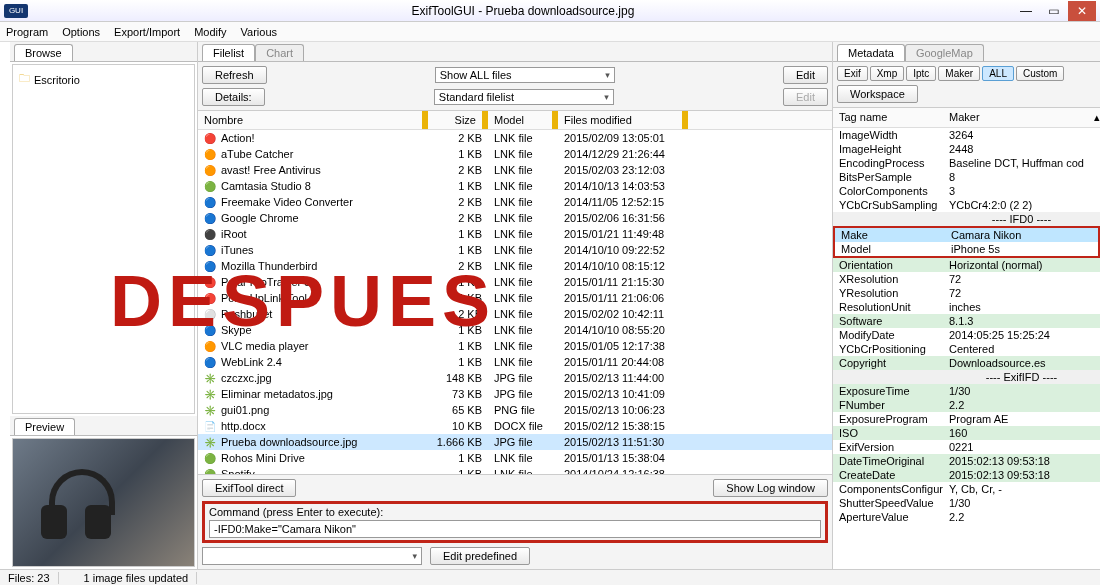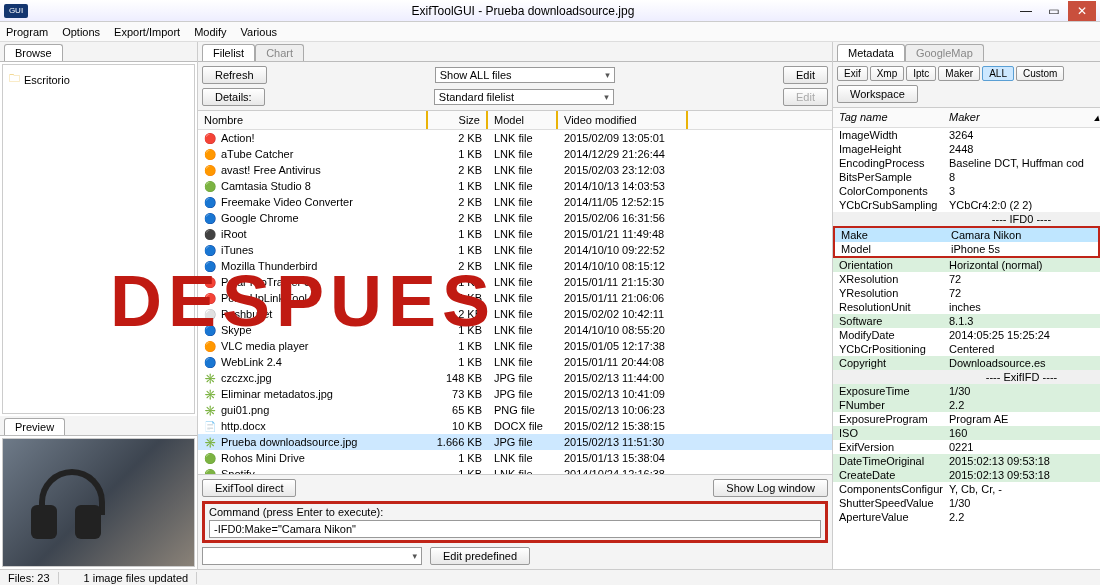--- a/index.html
+++ b/index.html
@@ -6,60 +6,60 @@
 body { font-family: "Segoe UI", Tahoma, sans-serif; font-size: 11px; background: #fff; color: #000; width: 1100px; height: 585px; overflow: hidden; position: relative; }
 .titlebar { height: 22px; background: linear-gradient(#fff, #eef); border-bottom: 1px solid #ccc; display: flex; align-items: center; padding: 0 4px; }
 .titlebar .appicon { width: 24px; height: 14px; background: #14366f; color: #fff; font-size: 8px; display: flex; align-items: center; justify-content: center; margin-right: 6px; border-radius: 2px; }
 .titlebar .title { flex: 1; text-align: center; font-size: 12px; }
 .winbtns { display: flex; }
 .winbtn { width: 28px; height: 20px; display: flex; align-items: center; justify-content: center; font-size: 12px; cursor: pointer; }
 .winbtn.close { background: #c94f3d; color: #fff; }
 .menubar { height: 20px; display: flex; align-items: center; padding: 0 6px; gap: 14px; border-bottom: 1px solid #ddd; background: #fafafa; }
 .menubar span { cursor: pointer; }
 .main { display: flex; height: calc(100% - 22px - 20px - 16px); }
-.left { width: 198px; border-right: 1px solid #ccc; display: flex; flex-direction: column; }
+.left { width: 198px; border-right: 1px solid #ccc; display: flex; flex-direction: column; padding-left: 10px; }
 .tab-strip { height: 20px; display: flex; align-items: flex-end; padding-left: 4px; background: #f4f4f4; border-bottom: 1px solid #bbb; }
 .tab { padding: 2px 10px; border: 1px solid #aaa; border-bottom: none; background: #fff; border-radius: 3px 3px 0 0; font-size: 11px; cursor: pointer; }
 .tab.inactive { background: #eee; color: #888; }
 .tree { flex: 0 0 350px; overflow: auto; background: #fff; border: 1px solid #ccc; margin: 2px; padding: 4px; }
 .tree-item { display: flex; align-items: center; gap: 4px; padding: 1px 2px; }
 .tree-item .folder-icon { color: #e8b83a; }
 .preview-box { flex: 1; margin: 2px; border: 1px solid #ccc; background: linear-gradient(135deg, #6e7a88 0%, #3d4550 50%, #8a8278 100%); position: relative; }
 .headphones { position: absolute; left: 28px; top: 30px; width: 70px; height: 70px; }
 .headphones::before { content: ""; position: absolute; left: 8px; top: 0; width: 54px; height: 40px; border: 6px solid #222; border-bottom: none; border-radius: 40px 40px 0 0; }
 .headphones .cup { position: absolute; width: 26px; height: 34px; background: #222; border-radius: 6px; bottom: 0; }
 .headphones .cup.l { left: 0; } .headphones .cup.r { right: 0; }
 .center { flex: 1; border-right: 1px solid #ccc; display: flex; flex-direction: column; }
 .toolbar { padding: 4px; background: #f4f4f4; border-bottom: 1px solid #ccc; display: flex; flex-direction: column; gap: 4px; }
 .tool-row { display: flex; align-items: center; gap: 6px; justify-content: space-between; }
 .btn { padding: 2px 12px; border: 1px solid #999; background: linear-gradient(#fff, #e8e8e8); cursor: pointer; border-radius: 2px; font-size: 11px; }
 .btn.disabled { color: #aaa; }
 .select { border: 1px solid #999; background: #fff; padding: 1px 4px; font-size: 11px; width: 180px; display: flex; justify-content: space-between; align-items: center; cursor: pointer; }
 .filelist { flex: 1; overflow: auto; background: #fff; position: relative; }
 .fl-header { display: flex; border-bottom: 1px solid #ddd; background: #fafafa; position: sticky; top: 0; }
-.fl-header > div { padding: 3px 6px; border-right: 2px solid #eab308; font-size: 11px; cursor: pointer; }
+.fl-header > div { padding: 3px 6px; border-right: 6px solid #eab308; font-size: 11px; cursor: pointer; }
 .col-name { width: 230px; } .col-size { width: 60px; text-align: right; } .col-type { width: 70px; } .col-date { width: 130px; }
 .fl-row { display: flex; align-items: center; padding: 0px 0; }
 .fl-row.selected { background: #cde8ff; }
 .fl-row > div { padding: 1px 6px; white-space: nowrap; overflow: hidden; }
 .fl-row .icon { width: 14px; height: 14px; display: inline-flex; align-items: center; justify-content: center; margin-right: 3px; font-size: 10px; }
 .cmdbar { padding: 4px; background: #f4f4f4; border-top: 1px solid #ccc; }
 .cmd-red { border: 3px solid #c02418; padding: 2px 4px; margin-top: 4px; }
 .cmd-prompt { font-size: 11px; margin-bottom: 2px; }
 .cmd-input { width: 100%; border: 1px solid #999; padding: 2px 4px; font-family: inherit; font-size: 11px; background: #fff; }
 .cmd-row2 { display: flex; align-items: center; gap: 8px; margin-top: 4px; }
 .cmd-dd { width: 220px; border: 1px solid #999; background: #fff; height: 18px; display: flex; justify-content: flex-end; align-items: center; padding-right: 4px; cursor: pointer; }
 .right { width: 267px; display: flex; flex-direction: column; }
 .meta-toolbar { padding: 4px; background: #f4f4f4; border-bottom: 1px solid #ccc; }
 .meta-btns { display: flex; gap: 2px; flex-wrap: wrap; margin-bottom: 4px; }
 .mbtn { padding: 1px 6px; border: 1px solid #999; background: linear-gradient(#fff,#eee); cursor: pointer; font-size: 10px; border-radius: 2px; }
 .mbtn.active { background: #cde8ff; border-color: #5a9fd4; }
 .meta-table { flex: 1; overflow: auto; background: #fff; }
 .mt-header { display: flex; background: #fafafa; border-bottom: 1px solid #ddd; position: sticky; top: 0; }
-.mt-header > div { padding: 3px 6px; font-size: 11px; cursor: pointer; font-style: italic; }
+.mt-header > div { padding: 3px 6px; font-size: 11px; cursor: pointer; }
 .mt-col-tag { width: 110px; } .mt-col-val { flex: 1; }
 .mt-row { display: flex; padding: 0; }
 .mt-row > div { padding: 1px 6px; white-space: nowrap; overflow: hidden; font-size: 11px; }
 .mt-row.green { background: #daf0dd; }
 .mt-row.section { background: #f0f0f0; text-align: center; }
 .mt-row.section .mt-col-val { text-align: center; font-weight: normal; }
 .mt-row.hl { background: #bfe6ff; }
 .red-box-meta { border: 2px solid #c02418; }
 .statusbar { height: 16px; background: #f4f4f4; border-top: 1px solid #ccc; display: flex; align-items: center; font-size: 11px; }
 .statusbar > div { padding: 0 8px; border-right: 1px solid #ccc; }
@@ -130,21 +130,21 @@
             <span class="chev">▾</span>
           </div>
         <button class="btn disabled">Edit</button>
       </div>
     </div>
     <div class="filelist">
       <div class="fl-header">
         <div class="col-name">Nombre</div>
         <div class="col-size">Size</div>
         <div class="col-type">Model</div>
-        <div class="col-date">Video modified</div>
+        <div class="col-date">Files modified</div>
       </div>
       <div id="fl-rows">
           <div class="fl-row">
             <div class="col-name"><span class="icon">🔴</span>Action!</div>
             <div class="col-size">2 KB</div>
             <div class="col-type">LNK file</div>
             <div class="col-date">2015/02/09 13:05:01</div>
           </div>
           <div class="fl-row">
             <div class="col-name"><span class="icon">🟠</span>aTube Catcher</div>

